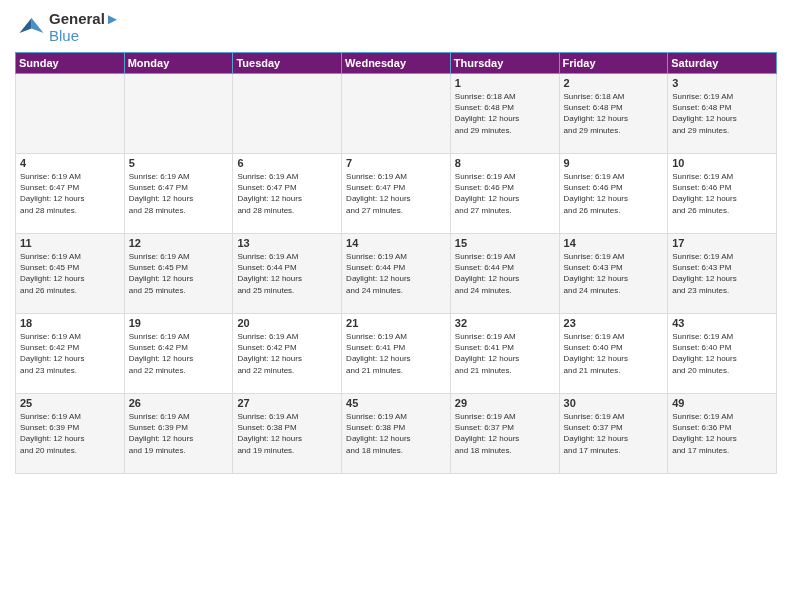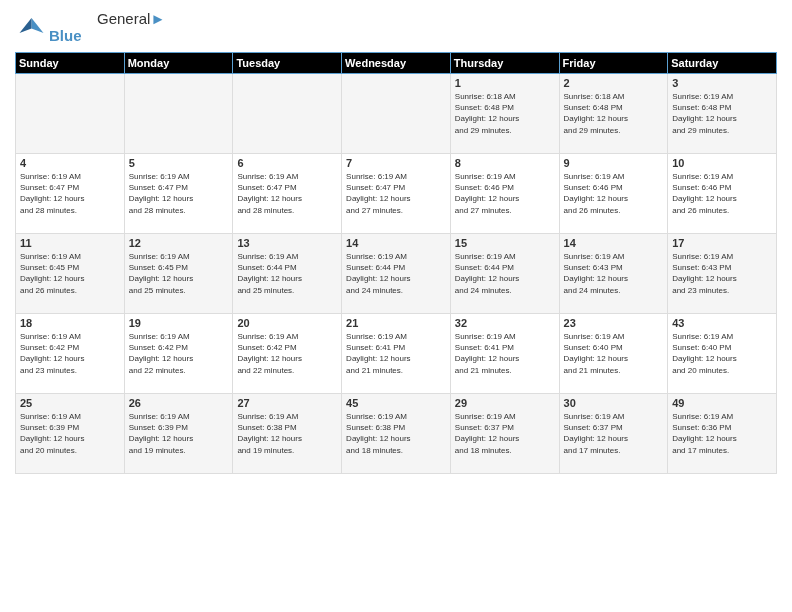--- a/index.html
+++ b/index.html
@@ -41,21 +41,21 @@
     .location {
       font-size: 14px;
       color: #555;
     }
     table {
       width: 100%;
       border-collapse: collapse;
       table-layout: fixed;
     }
     thead tr th {
-      background-color: #000000;
+      background-color: #701a75;
       color: #fff;
       font-size: 11px;
       font-weight: bold;
       padding: 4px 3px;
       text-align: left;
       border: 1px solid #5a9fd1;
     }
     tbody tr td {
       vertical-align: top;
       padding: 3px 4px;
@@ -91,22 +91,22 @@
 
 <div class="page">
   <div class="header">
     <div class="logo">
       <svg class="logo-icon" viewBox="0 0 40 40">
         <rect x="0" y="0" width="40" height="40" fill="white"></rect>
         <polygon points="22,8 38,28 22,22" fill="#4a90c4"></polygon>
         <polygon points="22,8 6,28 22,22" fill="#2a6090"></polygon>
       </svg>
       <div>
-        <div style="font-size:15px;font-weight:normal;color:#333;margin-left:48px;">General<span style="color:#4a90c4;">►</span></div>
-        <div style="font-size:15px;font-weight:bold;color:#4a90c4;">Blue</div>
+        <div style="font-size:15px;font-weight:bold;color:#333;">General<span style="color:#4a90c4;">►</span></div>
+        <div style="font-size:15px;font-weight:normal;color:#4a90c4;">Blue</div>
       </div>
     </div>
     <div class="title-block">
       <div class="month-year"></div>
       <div class="location"></div>
     </div>
   </div>
 
   <table>
     <thead>

